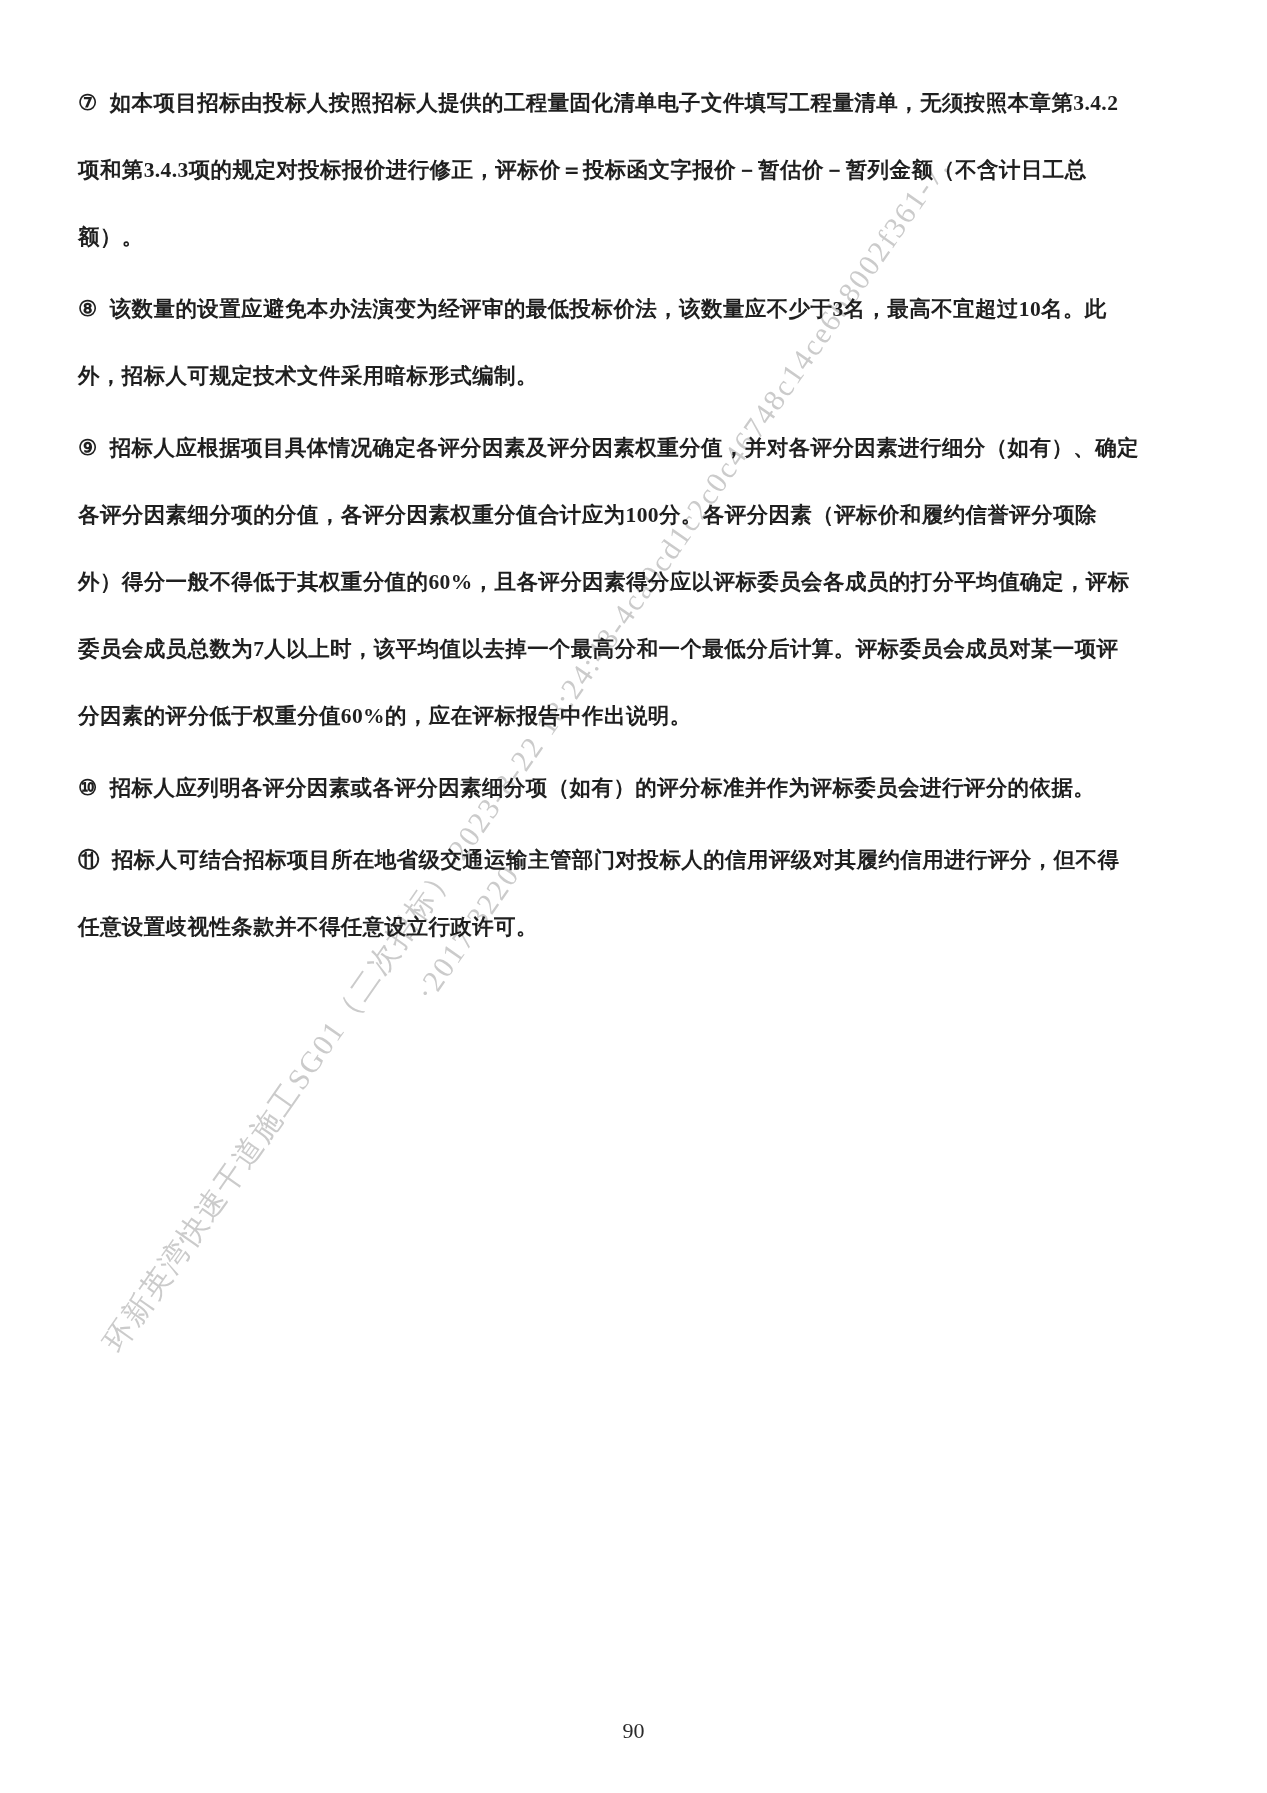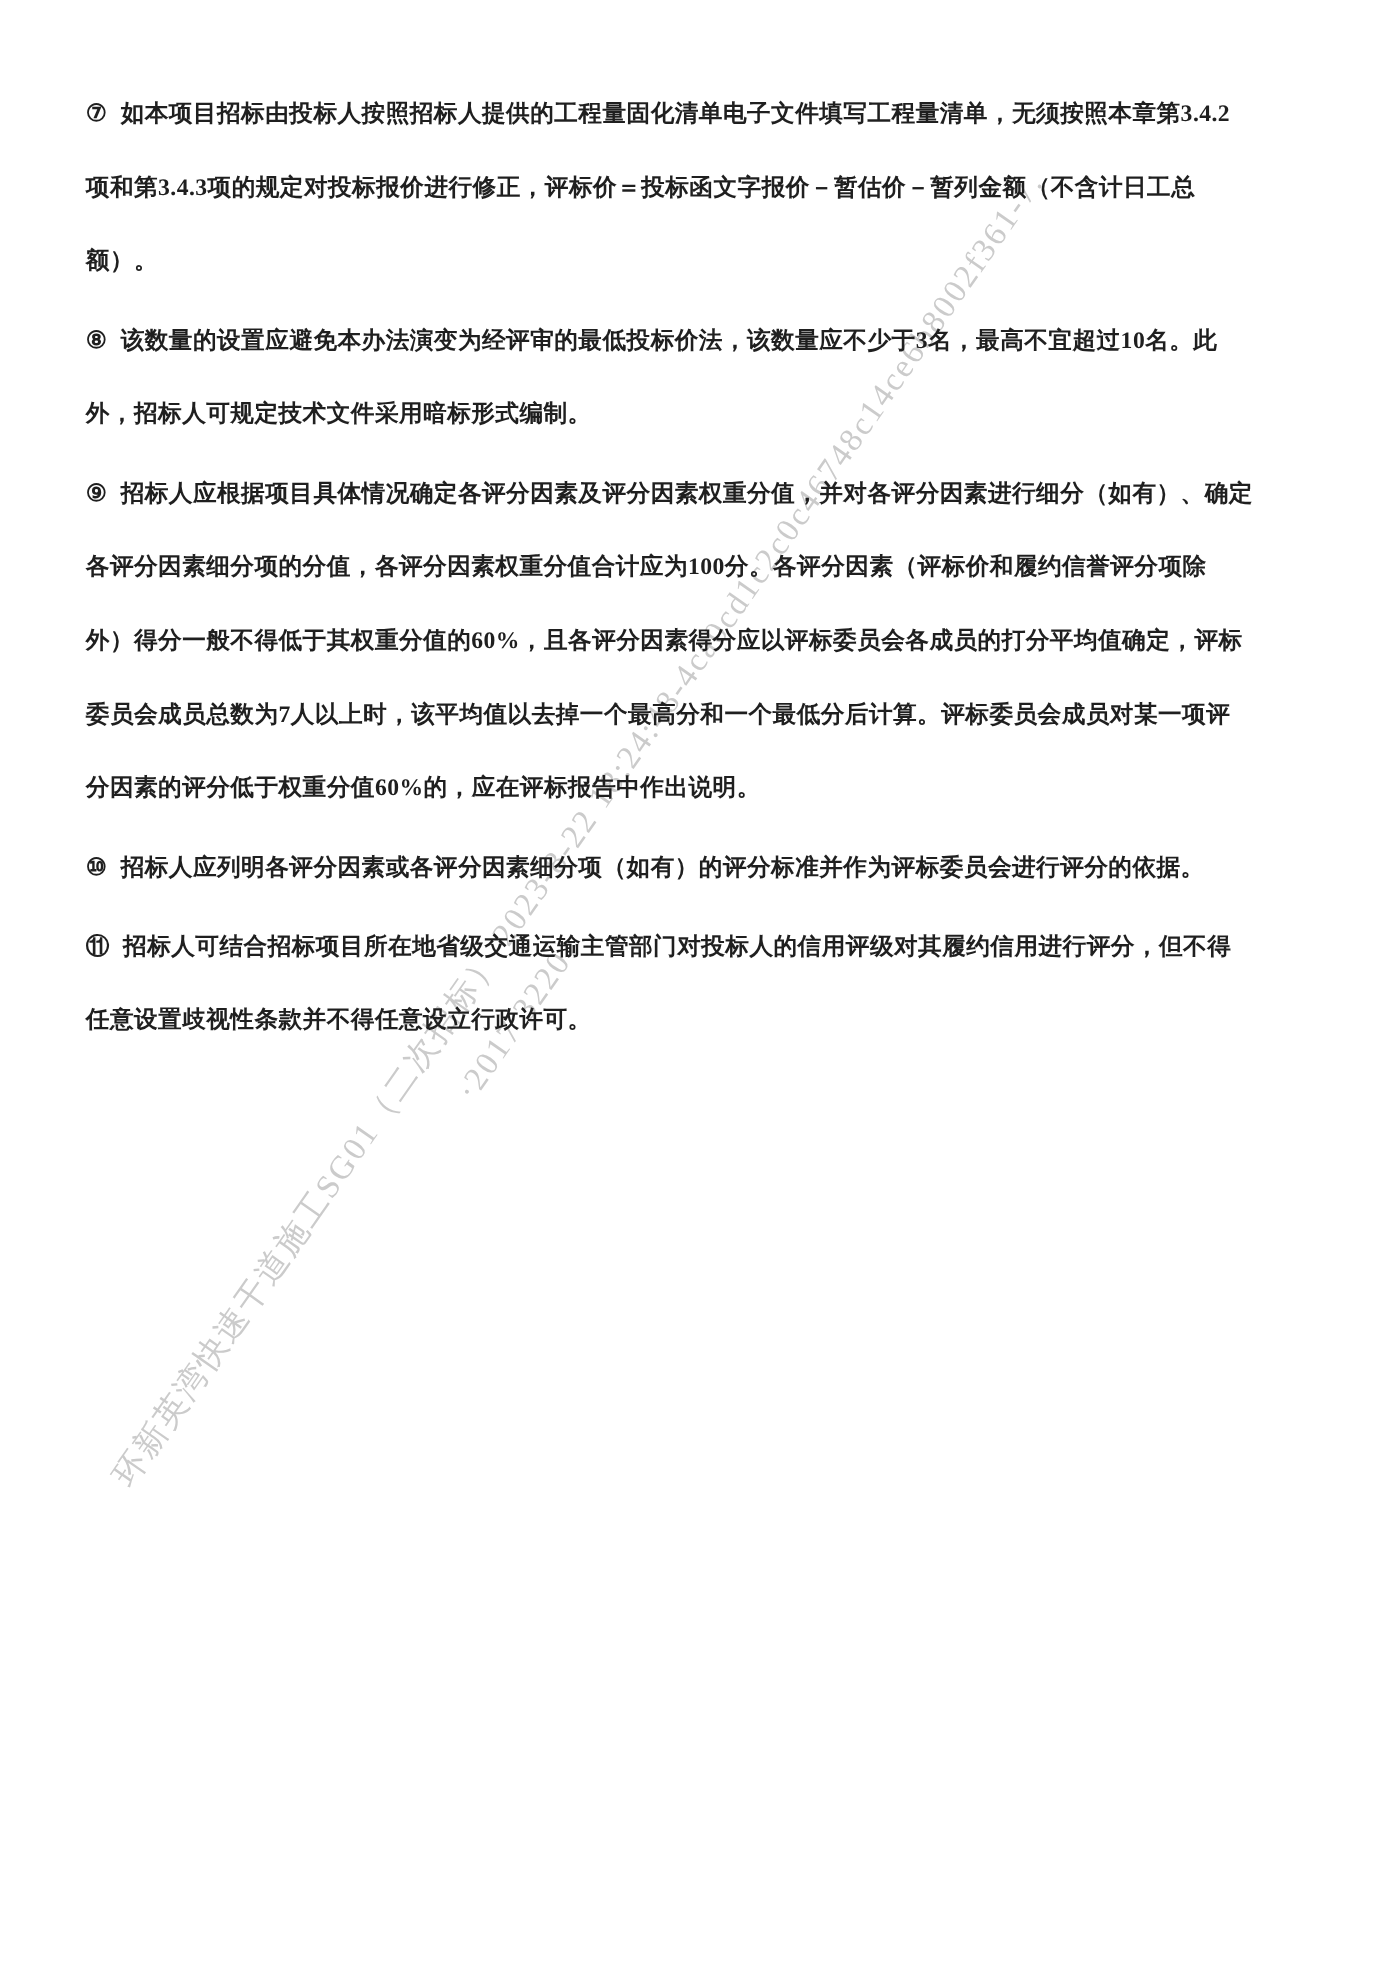--- a/index.html
+++ b/index.html
@@ -96,14 +96,15 @@
       <span class="marker">⑨</span><span>招标人应根据项目具体情况确定各评分因素及评分因素权重分值，并对各评分因素进行细分（如有）、确定各评分因素细分项的分值，各评分因素权重分值合计应为100分。各评分因素（评标价和履约信誉评分项除外）得分一般不得低于其权重分值的60%，且各评分因素得分应以评标委员会各成员的打分平均值确定，评标委员会成员总数为7人以上时，该平均值以去掉一个最高分和一个最低分后计算。评标委员会成员对某一项评分因素的评分低于权重分值60%的，应在评标报告中作出说明。</span>
     </p>
     <p class="para">
       <span class="marker">⑩</span><span>招标人应列明各评分因素或各评分因素细分项（如有）的评分标准并作为评标委员会进行评分的依据。</span>
     </p>
     <p class="para">
       <span class="marker">⑪</span><span>招标人可结合招标项目所在地省级交通运输主管部门对投标人的信用评级对其履约信用进行评分，但不得任意设置歧视性条款并不得任意设立行政许可。</span>
     </p>
   </div>
 
+  <div class="page-number">90</div>
 
 </div>
 
 </body></html>

